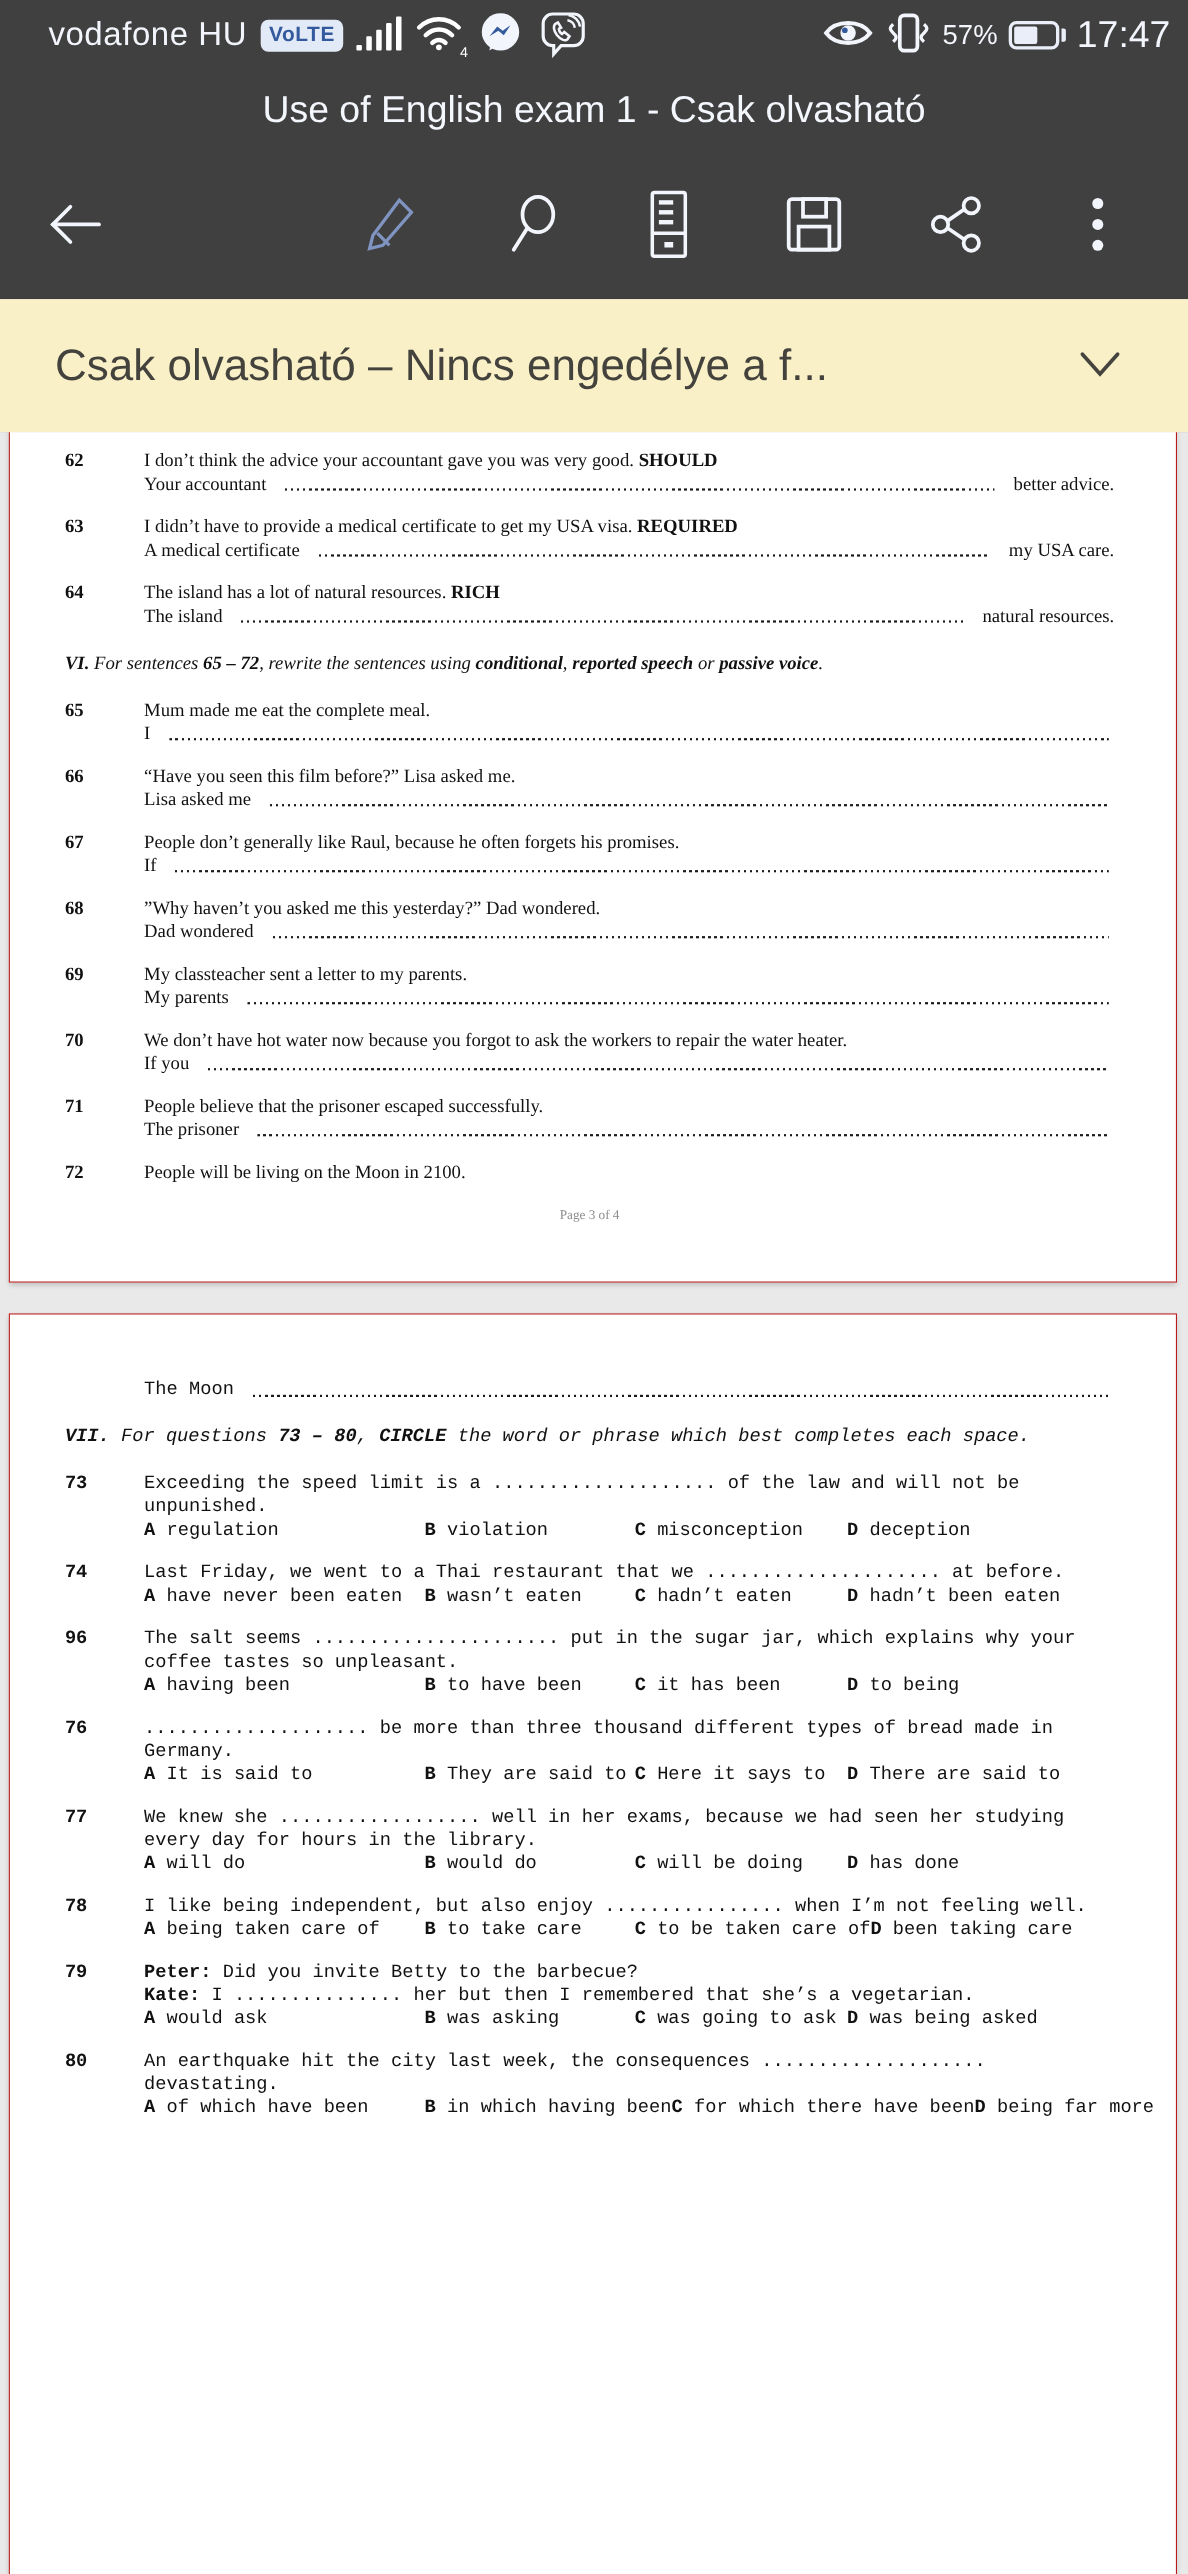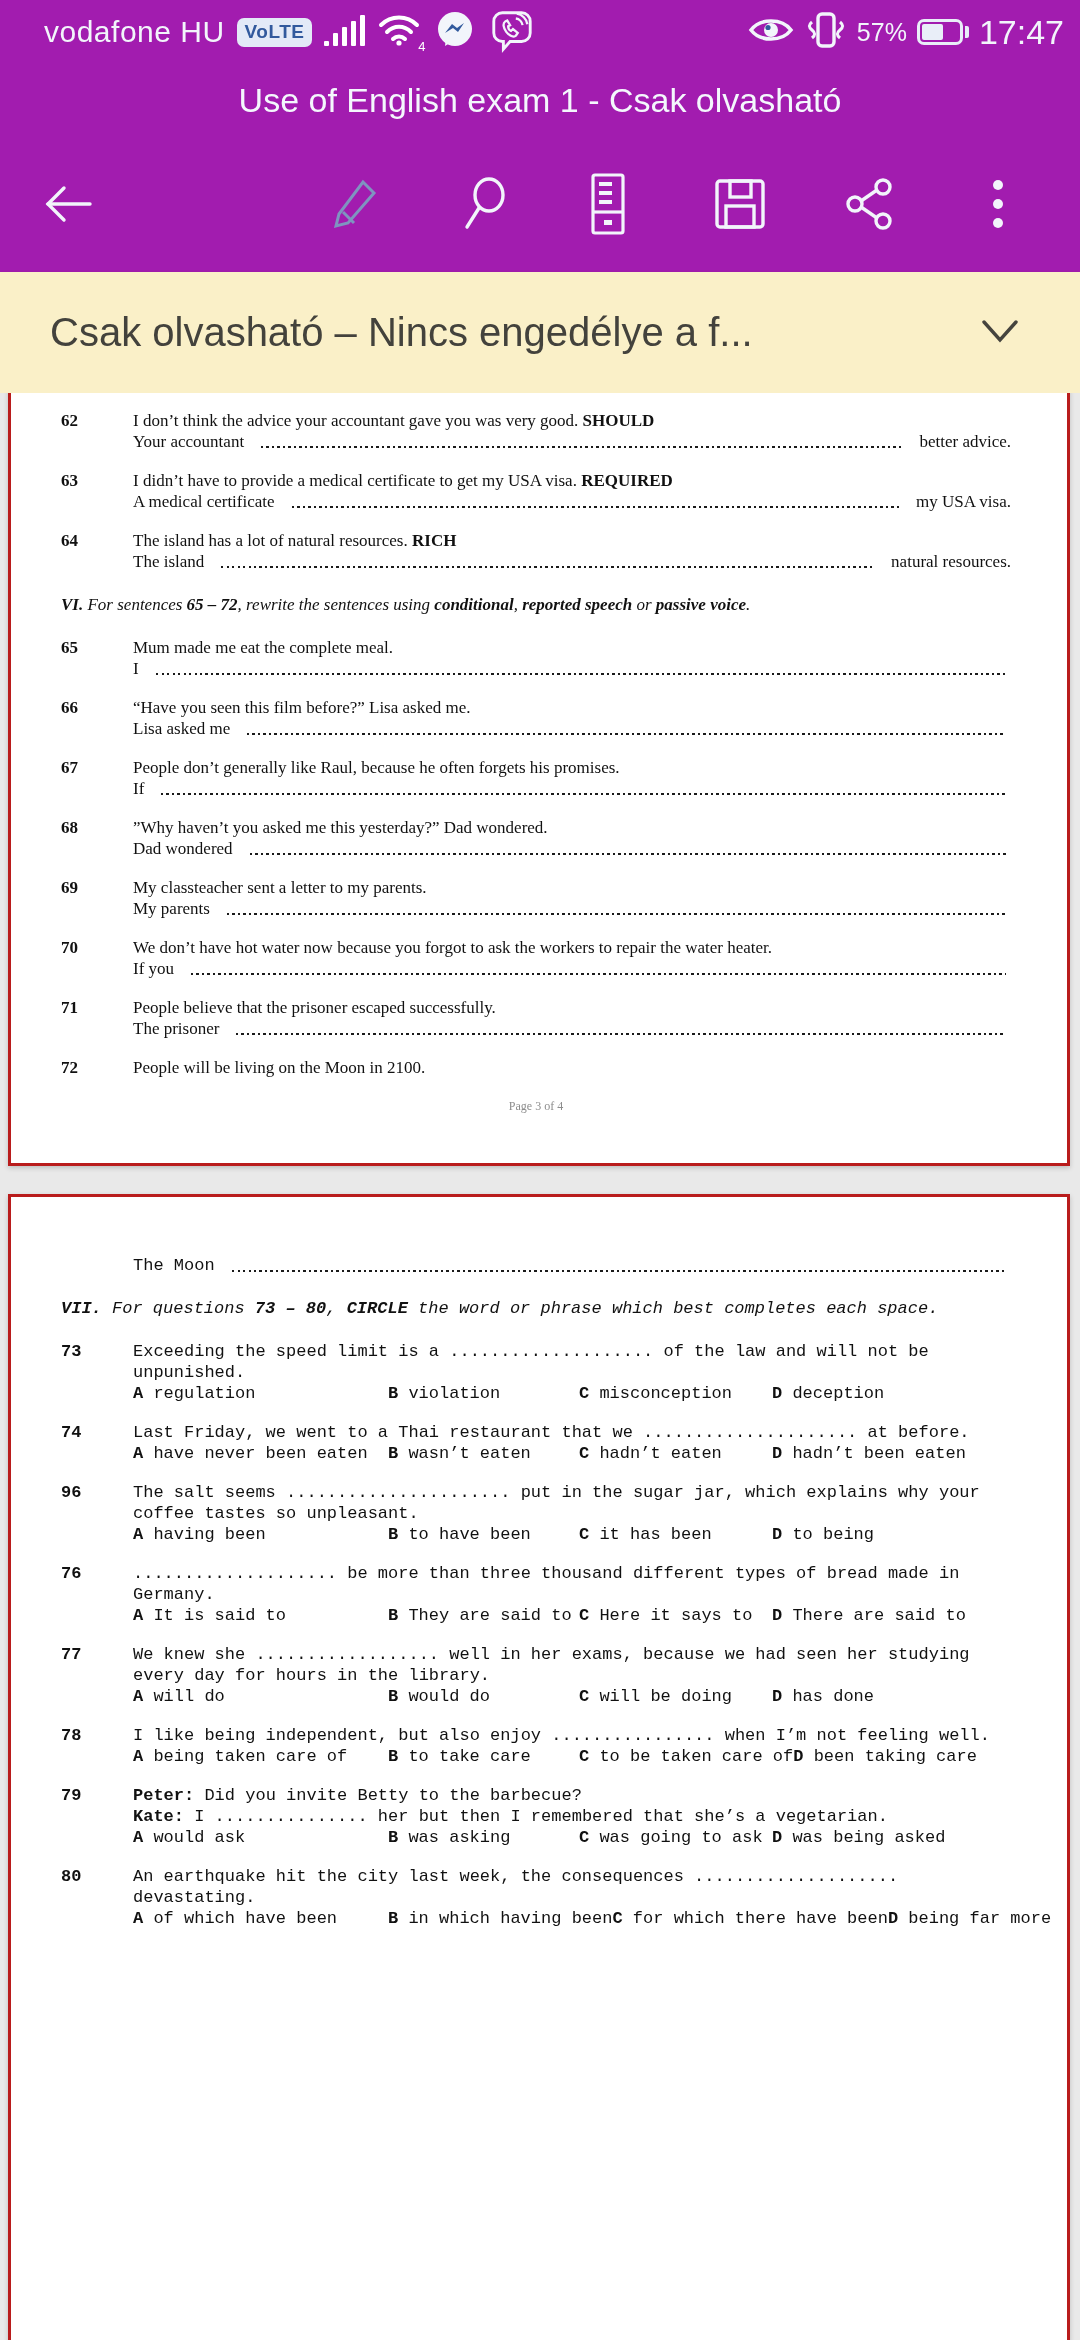--- a/index.html
+++ b/index.html
@@ -1,20 +1,20 @@
 <!DOCTYPE html>
 <html><head>
 <meta charset="utf-8">
 <style>
   * { margin:0; padding:0; box-sizing:border-box; }
   html,body { width:1080px; height:2340px; overflow:hidden; background:#e9e9e9;
               font-family:"Liberation Sans", sans-serif; }
 
   
-  .header { position:absolute; top:0; left:0; width:1080px; height:272px; background:#a21caf; }
+  .header { position:absolute; top:0; left:0; width:1080px; height:272px; background:#404040; }
   .status-bar { position:absolute; top:6px; left:0; width:1080px; height:52px; }
   .sb-left { position:absolute; left:44px; top:0; height:52px; display:flex; align-items:center; gap:12px; }
   .sb-right { position:absolute; right:16px; top:0; height:52px; display:flex; align-items:center; gap:10px; }
   .carrier { color:#f2f5fb; font-size:30px; letter-spacing:0.5px; }
   .volte { background:#e3eaf7; color:#325a9d; font-weight:bold; font-size:19px;
            border-radius:7px; padding:3px 8px 4px 8px; letter-spacing:0.5px; }
   .sigbars { display:flex; align-items:flex-end; gap:4px; height:34px; padding-bottom:3px; }
   .sigbars i { display:block; width:5px; background:#fff; border-radius:1px; }
   .pct { color:#f2f5fb; font-size:25px; }
   .clock { color:#f2f5fb; font-size:34px; }
@@ -31,21 +31,21 @@
   .tbtn { position:absolute; top:18px; width:72px; height:72px; display:flex; align-items:center; justify-content:center; }
 
   
   .banner { position:absolute; top:272px; left:0; width:1080px; height:121px; background:#faf0c8;
             box-shadow:0 2px 4px rgba(0,0,0,0.22); }
   .banner-text { position:absolute; left:50px; top:0; line-height:121px; font-size:40px; color:#43423c; }
   .banner-chevron { position:absolute; right:58px; top:44px; }
 
   
   .doc-area { position:absolute; top:393px; left:0; width:1080px; height:1947px; background:#e9e9e9; overflow:hidden; }
-  .page { position:absolute; left:8px; width:1062px; background:#fff; border:3px solid #b91c1c;
+  .page { position:absolute; left:8px; width:1062px; background:#fff; border:1px solid #b91c1c;
           box-shadow:0 2px 5px rgba(0,0,0,0.18); }
   .page1 { top:-4px; height:777px; }
   .page2 { top:801px; height:1160px; }
   .page-content { padding:18px 56px 0 50px; font-family:"Liberation Serif", serif; font-size:17px;
                   line-height:21px; color:#111; }
   .page2 .page-content { padding-top:58px;font-family:Liberation Mono, monospace; }
 
   .q { display:flex; margin-bottom:18px; }
   .qnum { flex:0 0 72px; font-weight:bold; }
   .qbody { flex:1; min-width:0; }
@@ -208,21 +208,21 @@
               </div>
             </div>
           </div>
           <div class="q">
             <div class="qnum">63</div>
             <div class="qbody">
               <div class="qline"><span>I didn’t have to provide a medical certificate to get my USA visa. </span><b>REQUIRED</b></div>
               <div class="ansline">
                 <span>A medical certificate</span>
                 <span class="dotline"></span>
-                <span class="post">my USA visa.</span>
+                <span class="post">my USA care.</span>
               </div>
             </div>
           </div>
           <div class="q">
             <div class="qnum">64</div>
             <div class="qbody">
               <div class="qline"><span>The island has a lot of natural resources. </span><b>RICH</b></div>
               <div class="ansline">
                 <span>The island</span>
                 <span class="dotline"></span>

